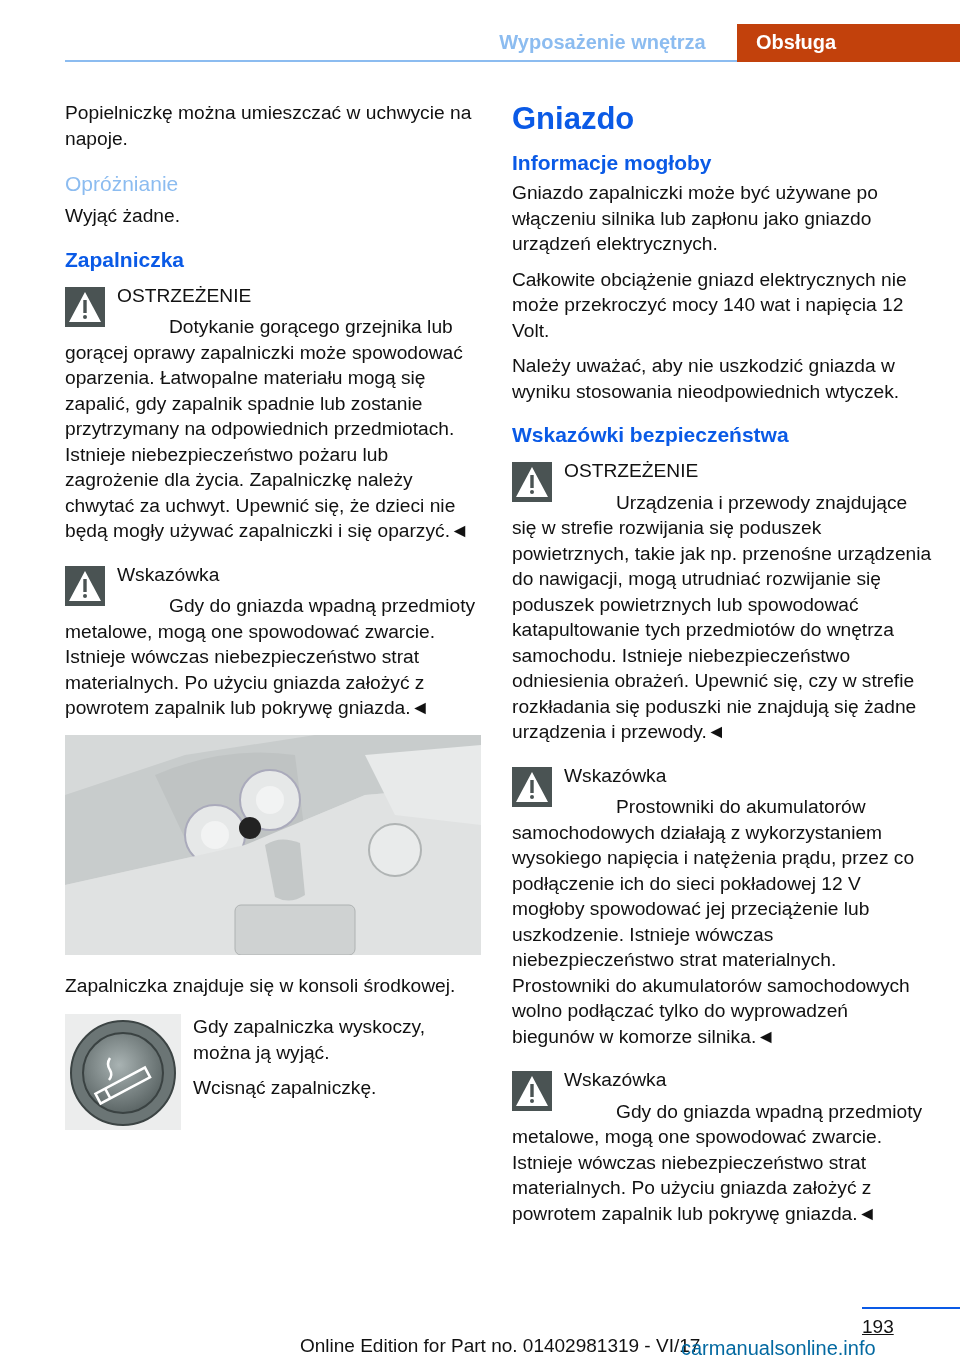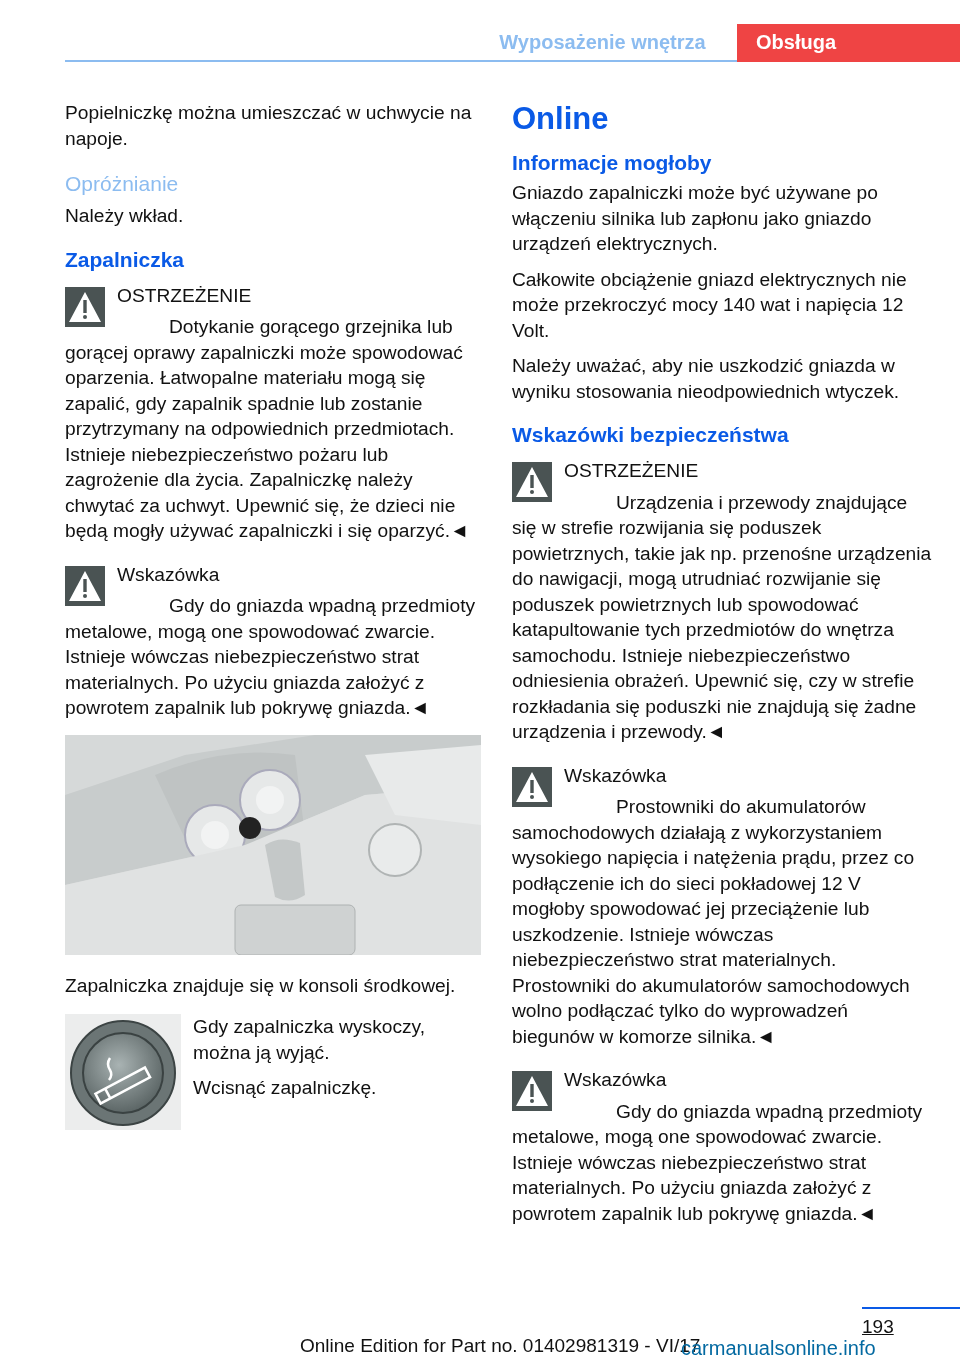--- a/index.html
+++ b/index.html
@@ -2,21 +2,21 @@
 <html><head>
 <meta charset="utf-8">
 <style>
   * { box-sizing: border-box; margin: 0; padding: 0; }
   html, body { width: 960px; height: 1362px; background: #ffffff; overflow: hidden; }
   body { position: relative; font-family: "Liberation Sans", "DejaVu Sans", sans-serif; color: #111; }
 
   
   .header-line { position: absolute; left: 65px; top: 60px; width: 672px; height: 2px; background: #8cbcf0; }
   .header-section { position: absolute; top: 24px; left: 480px; width: 245px; text-align: center; font-size: 20px; font-weight: bold; color: #8cbcf0; line-height: 36px; }
-  .header-tab { position: absolute; top: 24px; left: 737px; width: 223px; height: 38px; background: #ef4444; color: #fff; font-weight: bold; font-size: 20px; line-height: 36px; padding-left: 19px; }
+  .header-tab { position: absolute; top: 24px; left: 737px; width: 223px; height: 38px; background: #c2410c; color: #fff; font-weight: bold; font-size: 20px; line-height: 36px; padding-left: 19px; }
 
   .col { position: absolute; top: 100px; font-size: 19.2px; line-height: 25.5px; }
   .col-left { left: 65px; width: 416px; }
   .col-right { left: 512px; width: 420px; }
 
   p.body { margin-bottom: 10px; }
   .h-sub-light { color: #8cbcf0; font-weight: normal; font-size: 21px; line-height: 26px; margin-top: 6px; margin-bottom: 6px; }
   .h-sub { color: #0a5ae6; font-weight: bold; font-size: 21px; line-height: 26px; margin-top: 6px; margin-bottom: 6px; }
   .h-main { color: #0a5ae6; font-weight: bold; font-size: 31px; line-height: 38px; margin-bottom: 12px; }
 
@@ -40,21 +40,21 @@
 </head>
 <body>
 
 <div class="header-line"></div>
 <div class="header-section">Wyposażenie wnętrza</div>
 <div class="header-tab"><span>Obsługa</span></div>
 
 <div class="col col-left">
   <p class="body">Popielniczkę można umieszczać w uchwycie na napoje.</p>
   <h3 class="h-sub-light" style="margin-top:20px">Opróżnianie</h3>
-  <p class="body" style="margin-bottom:18px">Należy wkład.</p>
+  <p class="body" style="margin-bottom:18px">Wyjąć żadne.</p>
   <h3 class="h-sub">Zapalniczka</h3>
 
   <div class="notice" style="margin-top:10px">
     <span class="notice-icon">
       <svg width="40" height="40" viewBox="0 0 40 40">
           <polygon points="20,5 36,35 4,35" fill="#fff"></polygon>
           <rect x="18.3" y="13" width="3.4" height="13" fill="#4a5353"></rect>
           <circle cx="20" cy="30" r="2" fill="#4a5353"></circle>
         </svg>
     </span>
@@ -112,21 +112,21 @@
       </svg>
     </div>
     <div class="inline-fig-text">
       <p class="body">Gdy zapalniczka wyskoczy, można ją wyjąć.</p>
       <p class="body">Wcisnąć zapalniczkę.</p>
     </div>
   </div>
 </div>
 
 <div class="col col-right">
-  <h1 class="h-main">Online</h1>
+  <h1 class="h-main">Gniazdo</h1>
   <h3 class="h-sub" style="margin-bottom:4px">Informacje mogłoby</h3>
   <p class="body">Gniazdo zapalniczki może być używane po włączeniu silnika lub zapłonu jako gniazdo urządzeń elektrycznych.</p>
   <p class="body">Całkowite obciążenie gniazd elektrycznych nie może przekroczyć mocy 140 wat i napięcia 12 Volt.</p>
   <p class="body" style="margin-bottom:18px">Należy uważać, aby nie uszkodzić gniazda w wyniku stosowania nieodpowiednich wtyczek.</p>
   <h3 class="h-sub">Wskazówki bezpieczeństwa</h3>
 
   <div class="notice" style="margin-top:10px">
     <span class="notice-icon">
       <svg width="40" height="40" viewBox="0 0 40 40">
           <polygon points="20,5 36,35 4,35" fill="#fff"></polygon>

